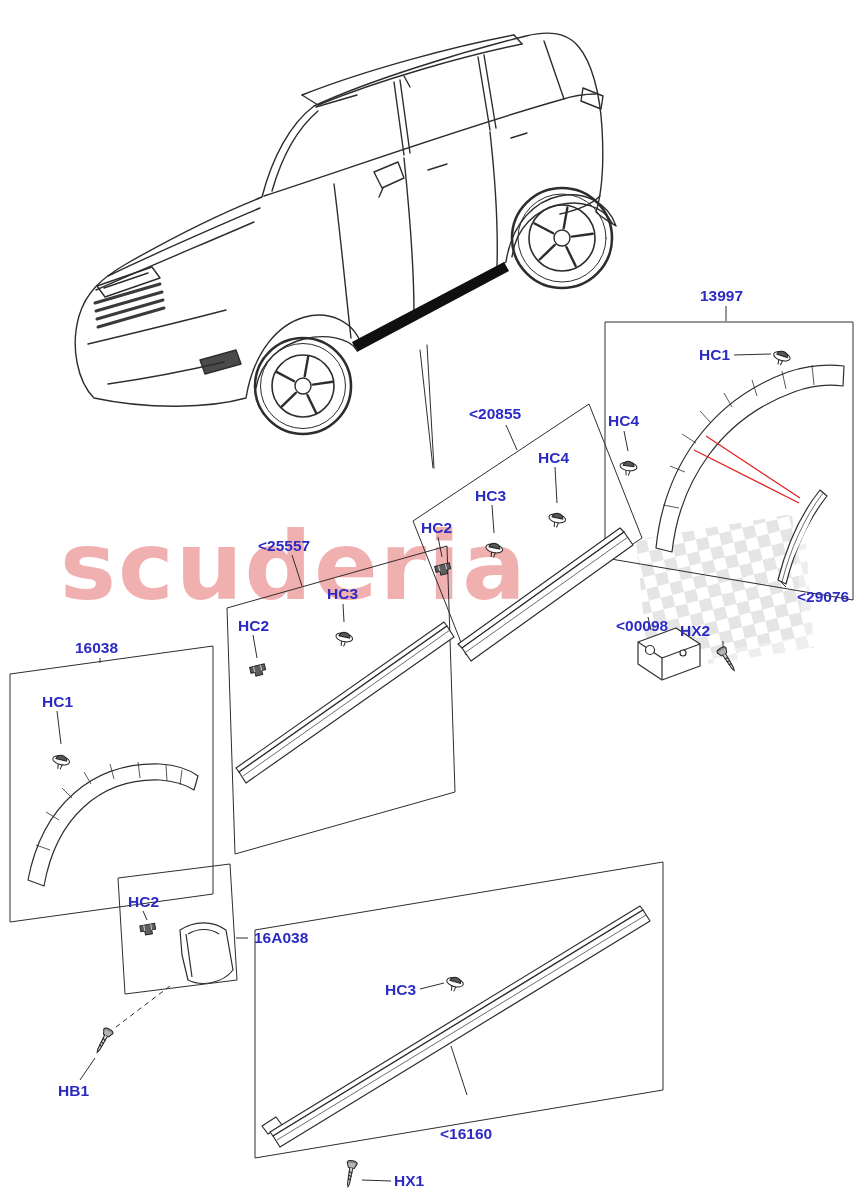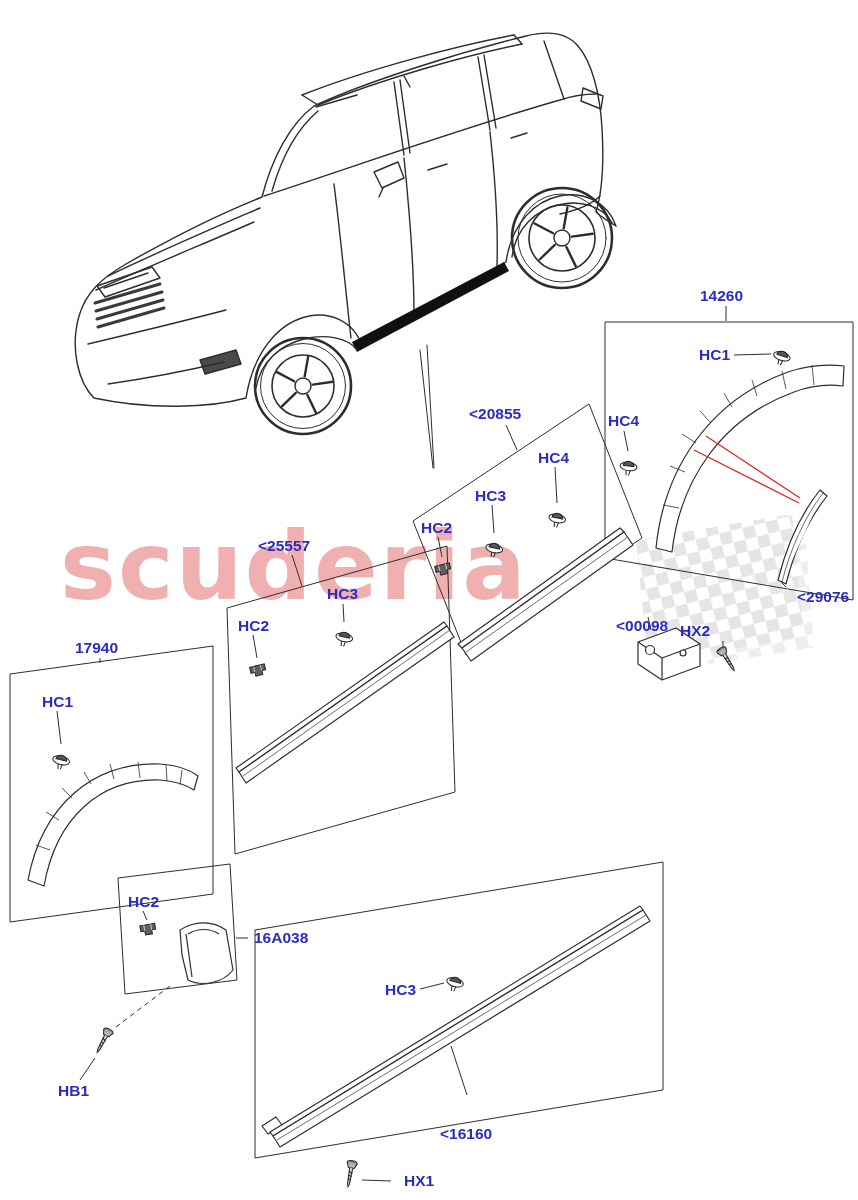--- a/index.html
+++ b/index.html
@@ -256,36 +256,36 @@
       <path d="M 170,986 L 116,1027" stroke-dasharray="5,4"></path>
     </g>
 
     <g style="stroke:var(--accent-red,#e02321)" stroke-width="1.3" fill="none">
       <line x1="706" y1="436" x2="800" y2="498"></line>
       <line x1="694" y1="450" x2="799" y2="503"></line>
     </g>
   </svg>
 
   <div class="lbl-layer">
-    <div class="lbl" style="left:700px;top:287px">14260</div>
+    <div class="lbl" style="left:700px;top:287px">13997</div>
     <div class="lbl" style="left:699px;top:346px">HC1</div>
     <div class="lbl" style="left:608px;top:412px">HC4</div>
     <div class="lbl" style="left:469px;top:405px">&lt;20855</div>
     <div class="lbl" style="left:538px;top:449px">HC4</div>
     <div class="lbl" style="left:475px;top:487px">HC3</div>
     <div class="lbl" style="left:421px;top:519px">HC2</div>
     <div class="lbl" style="left:258px;top:537px">&lt;25557</div>
     <div class="lbl" style="left:327px;top:585px">HC3</div>
     <div class="lbl" style="left:238px;top:617px">HC2</div>
-    <div class="lbl" style="left:75px;top:639px">17940</div>
+    <div class="lbl" style="left:75px;top:639px">16038</div>
     <div class="lbl" style="left:42px;top:693px">HC1</div>
     <div class="lbl" style="left:616px;top:617px">&lt;00098</div>
     <div class="lbl" style="left:680px;top:622px">HX2</div>
     <div class="lbl" style="left:797px;top:588px">&lt;29076</div>
     <div class="lbl" style="left:254px;top:929px">16A038</div>
     <div class="lbl" style="left:128px;top:893px">HC2</div>
     <div class="lbl" style="left:58px;top:1082px">HB1</div>
     <div class="lbl" style="left:385px;top:981px">HC3</div>
     <div class="lbl" style="left:440px;top:1125px">&lt;16160</div>
-    <div class="lbl" style="left:404px;top:1172px">HX1</div>
+    <div class="lbl" style="left:394px;top:1172px">HX1</div>
   </div>
 
 </div>
 
 </body></html>

